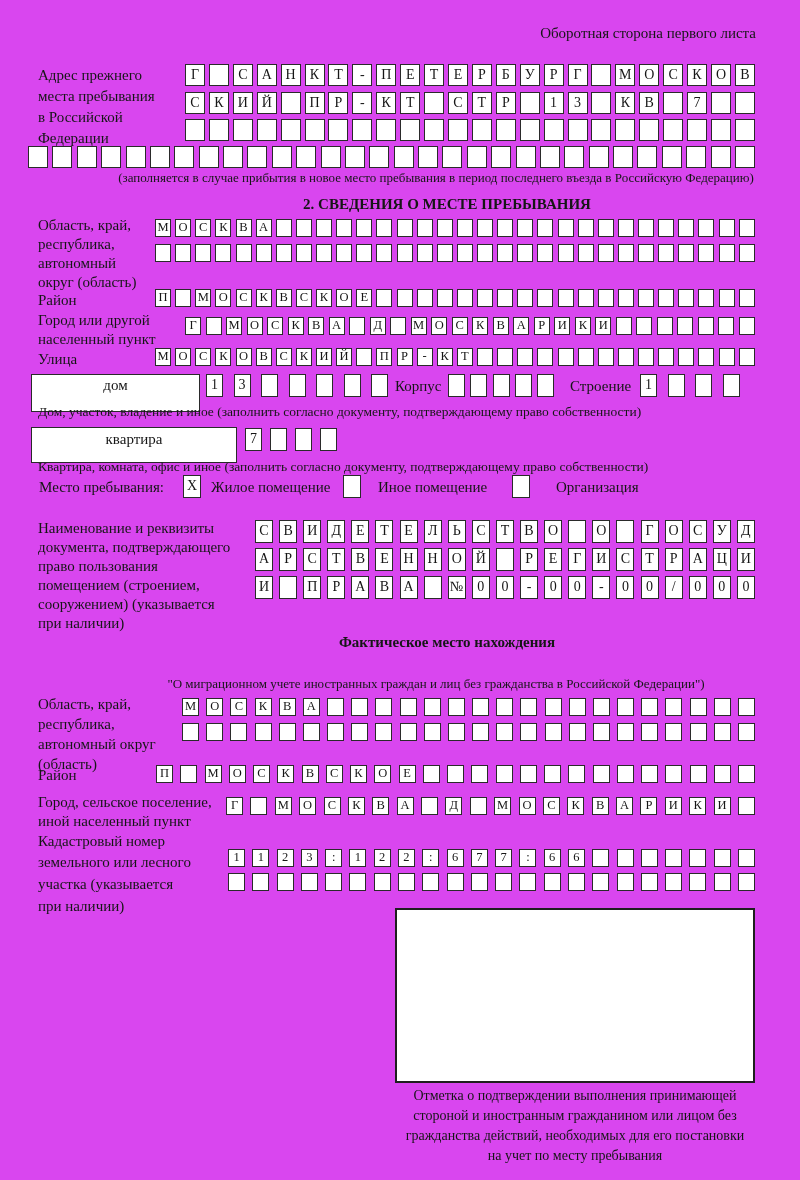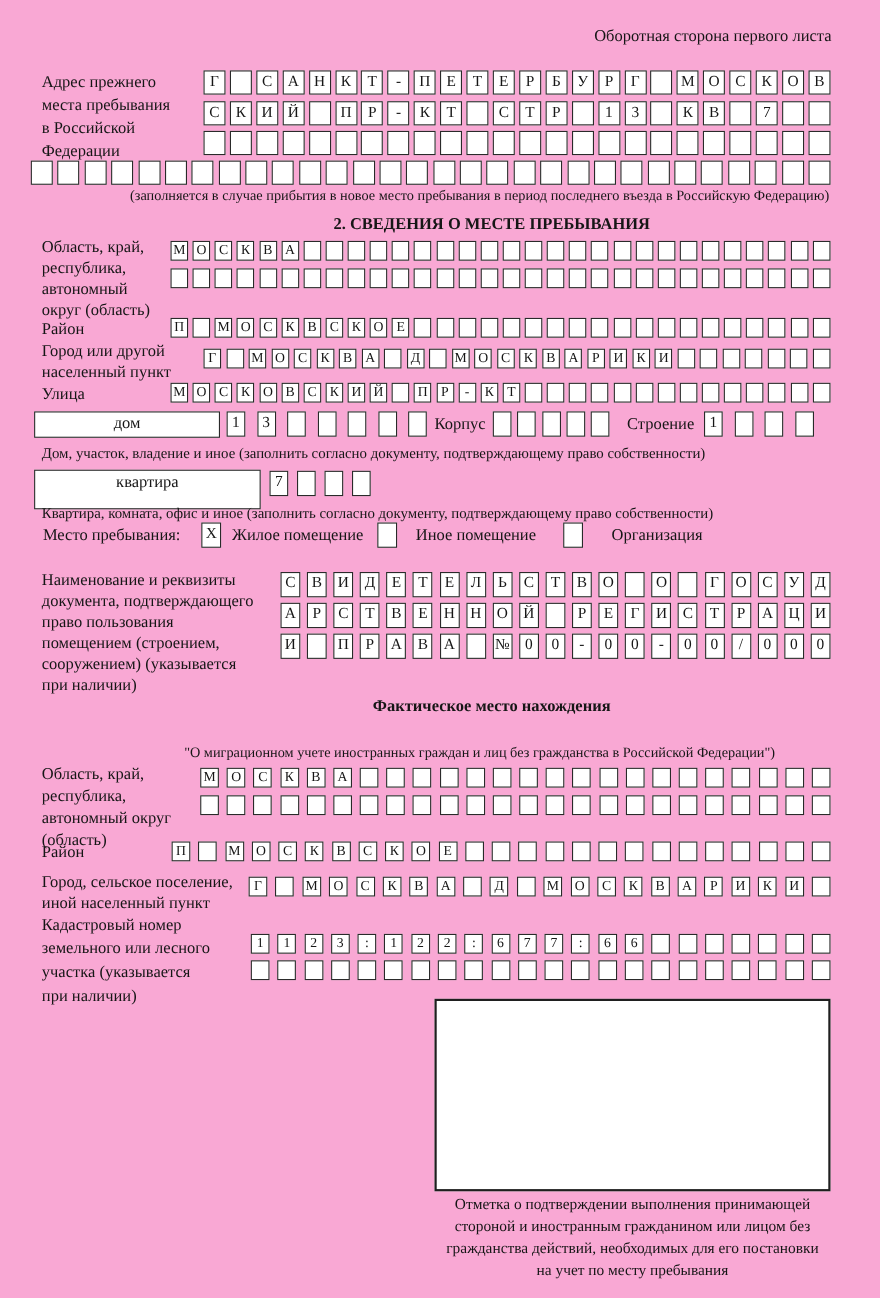--- a/index.html
+++ b/index.html
@@ -1,18 +1,18 @@
 <!DOCTYPE html>
 <html><head>
 <meta charset="utf-8">
 <style>
   html,body { margin:0; padding:0; background:#e8e8e8; }
   .page {
     position:relative; width:800px; height:1180px; margin:0 auto;
-    background:#f9a8d4; color:#161616;
+    background:#d946ef; color:#161616;
     font-family:"Liberation Serif", "DejaVu Serif", serif;
     overflow:hidden;
   }
   .t { position:absolute; white-space:nowrap; }
   .lbl { font-size:15px; line-height:19px;text-align:center; }
   .cap { font-size:13px;margin-left:36px; }
   .cap2 { font-size:13.5px; }
   .ctr { left:0; width:800px; text-align:center; }
   .bold { font-weight:bold;margin-left:47px; }
   .boxrow { position:absolute; display:flex; justify-content:space-between; }
@@ -326,21 +326,21 @@
       <span class="cb"></span>
       <span class="cb"></span>
       <span class="cb"></span>
       <span class="cb"></span>
       <span class="cb"></span>
       <span class="cb"></span>
       <span class="cb"></span>
       <span class="cb"></span>
     </div>
 
-  <div class="wbox" style="left:31px;top:374px;width:169px;height:24px;line-height:21px">дом</div>
+  <div class="wbox" style="left:31px;top:374px;width:169px;height:38px;line-height:21px">дом</div>
   <div class="boxrow sz-e" style="left:206px;top:374px;width:182px">
       <span class="cb">1</span>
       <span class="cb">3</span>
       <span class="cb"></span>
       <span class="cb"></span>
       <span class="cb"></span>
       <span class="cb"></span>
       <span class="cb"></span>
     </div>
   <div class="t lbl" style="left:395px;top:377px">Корпус</div>

